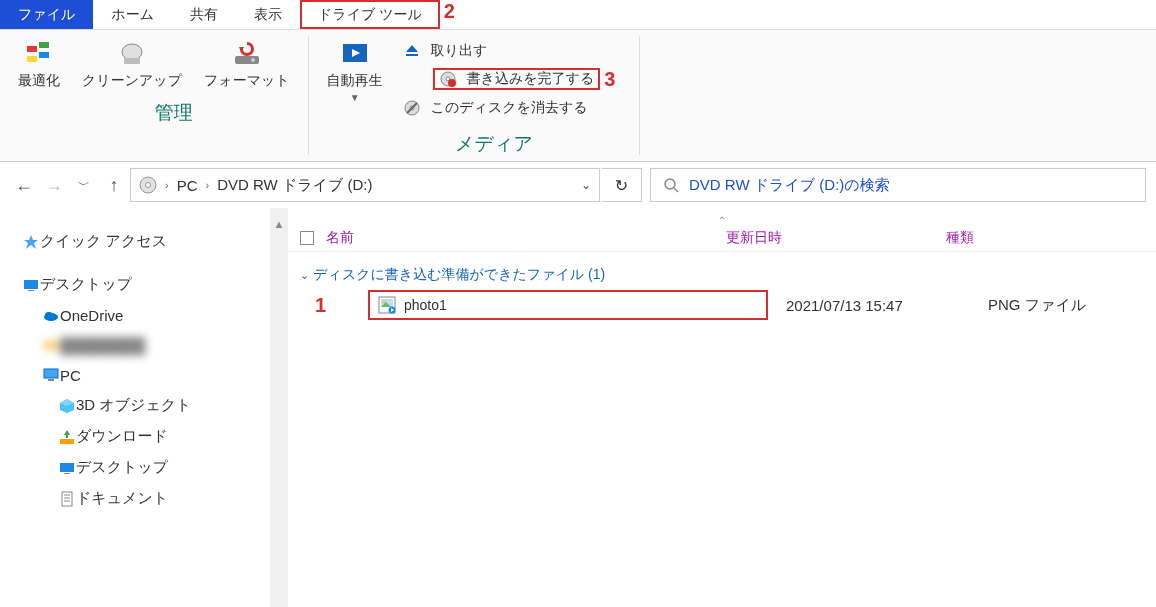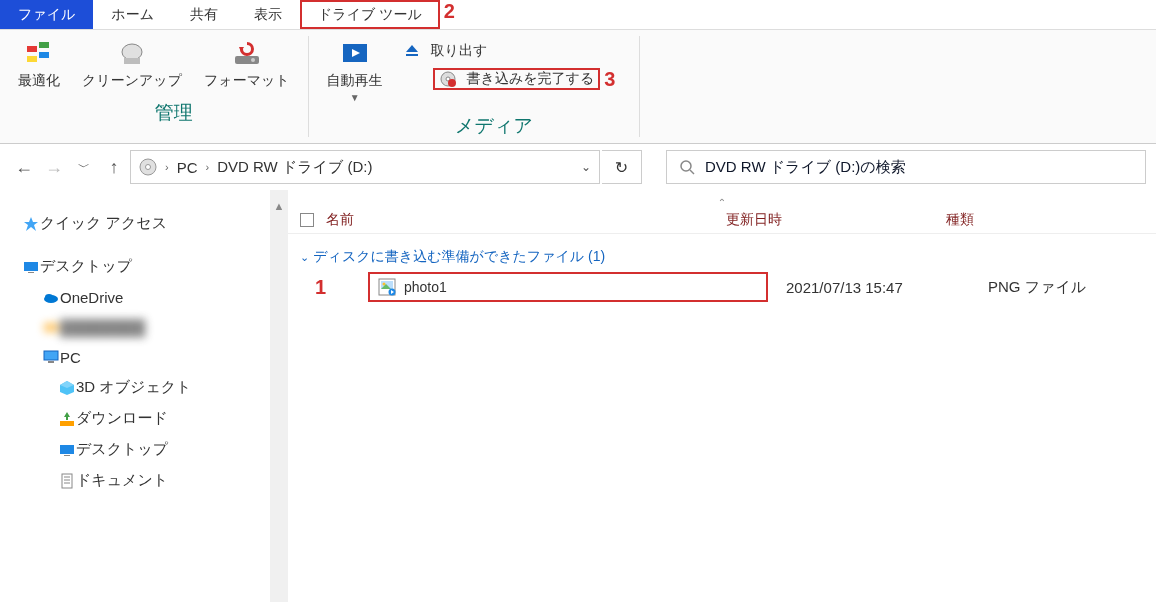--- a/index.html
+++ b/index.html
@@ -22,30 +22,30 @@
     .media-item .mi{width:18px;height:18px;display:flex;align-items:center;justify-content:center;}
     .media-wrap{display:flex;align-items:flex-start;}
     .anno-side{color:#d32f2f;font-weight:bold;font-size:20px;padding:0 4px;}
     .toolbar{display:flex;align-items:center;padding:6px 10px;gap:2px;}
     .nav-btn{width:28px;height:28px;display:flex;align-items:center;justify-content:center;color:#555;font-size:18px;cursor:pointer;}
     .nav-btn.disabled{color:#bbb;cursor:default;}
     .addr{flex:0 0 470px;display:flex;align-items:center;border:1px solid #ccc;height:34px;padding:0 8px;gap:6px;font-size:15px;}
     .addr .chev{color:#666;font-size:11px;padding:0 2px;}
     .addr .addr-drop{margin-left:auto;font-size:12px;color:#555;}
     .refresh-wrap{width:40px;height:34px;border:1px solid #ccc;border-left:none;display:flex;align-items:center;justify-content:center;font-size:16px;}
-    .search{flex:1;height:34px;border:1px solid #ccc;margin-left:22px;display:flex;align-items:center;padding:12px 12px;gap:10px;color:#0f172a;font-size:15px;}
+    .search{flex:1;height:34px;border:1px solid #ccc;margin-left:6px;display:flex;align-items:center;padding:12px 12px;gap:10px;color:#1d4ed8;font-size:15px;}
     .content{display:flex;height:calc(607px - 30px - 165px);}
     .sidebar{width:270px;padding:18px 4px 0 22px;overflow:hidden;font-size:15px;}
     .side-item{display:flex;align-items:center;padding:6px 0;cursor:pointer;}
     .side-item .si{width:18px;height:18px;display:flex;align-items:center;justify-content:center;}
     .side-item.indent1{padding-left:20px;}
     .side-item.indent2{padding-left:36px;}
     .scroll-hint{width:18px;background:#f0f0f0;display:flex;align-items:flex-start;justify-content:center;padding-top:10px;color:#888;font-size:11px;}
     .main{flex:1;padding:10px 0;}
-    .cols{display:flex;padding:4px 12px;border-bottom:1px solid #eee;color:#7f1d1d;font-size:14px;}
+    .cols{display:flex;padding:4px 12px;border-bottom:1px solid #eee;color:#a21caf;font-size:14px;}
     .col-chk{width:26px;display:flex;align-items:center;}
     .col-name{flex:0 0 400px;display:flex;align-items:center;gap:4px;}
     .col-date{flex:0 0 220px;}
     .col-type{flex:1;}
     .grp{padding:14px 12px 6px;color:#1565c0;font-size:14px;display:flex;align-items:center;gap:4px;}
     .row-wrap{display:flex;align-items:center;padding:0 12px 0 0;}
     .row-anno{color:#d32f2f;font-weight:bold;font-size:20px;width:44px;text-align:right;padding-right:6px;}
     .row-box{display:flex;align-items:center;flex:0 0 400px;border:2px solid #d32f2f;padding:4px 8px;gap:8px;margin-left:36px;}
     .row-date{flex:0 0 220px;padding-left:18px;font-size:15px;}
     .row-type{flex:1;font-size:15px;}
@@ -130,20 +130,30 @@
             <div class="mi">
                 <svg width="16" height="16" viewBox="0 0 16 16">
                   <circle cx="8" cy="8" r="7" fill="#ddd" stroke="#888"></circle>
                   <circle cx="8" cy="8" r="2" fill="#fff" stroke="#888"></circle>
                   <circle cx="12" cy="12" r="4" fill="#d32f2f"></circle>
                 </svg>
               </div>
             <span>書き込みを完了する</span>
           </div>
           <div class="anno-side">3</div>
+        </div>
+        <div class="media-item">
+          <div class="mi">
+              <svg width="16" height="16" viewBox="0 0 16 16">
+                <circle cx="8" cy="8" r="7" fill="#ddd" stroke="#888"></circle>
+                <circle cx="8" cy="8" r="2" fill="#fff" stroke="#888"></circle>
+                <line x1="3" y1="13" x2="13" y2="3" stroke="#666" stroke-width="2"></line>
+              </svg>
+            </div>
+          <span>このディスクを消去する</span>
         </div>
       </div>
     </div>
     <div class="ribbon-group-label">メディア</div>
   </div>
   <div class="divider"></div>
 </div>
 
 <div class="toolbar">
   <div class="nav-btn">←</div>

